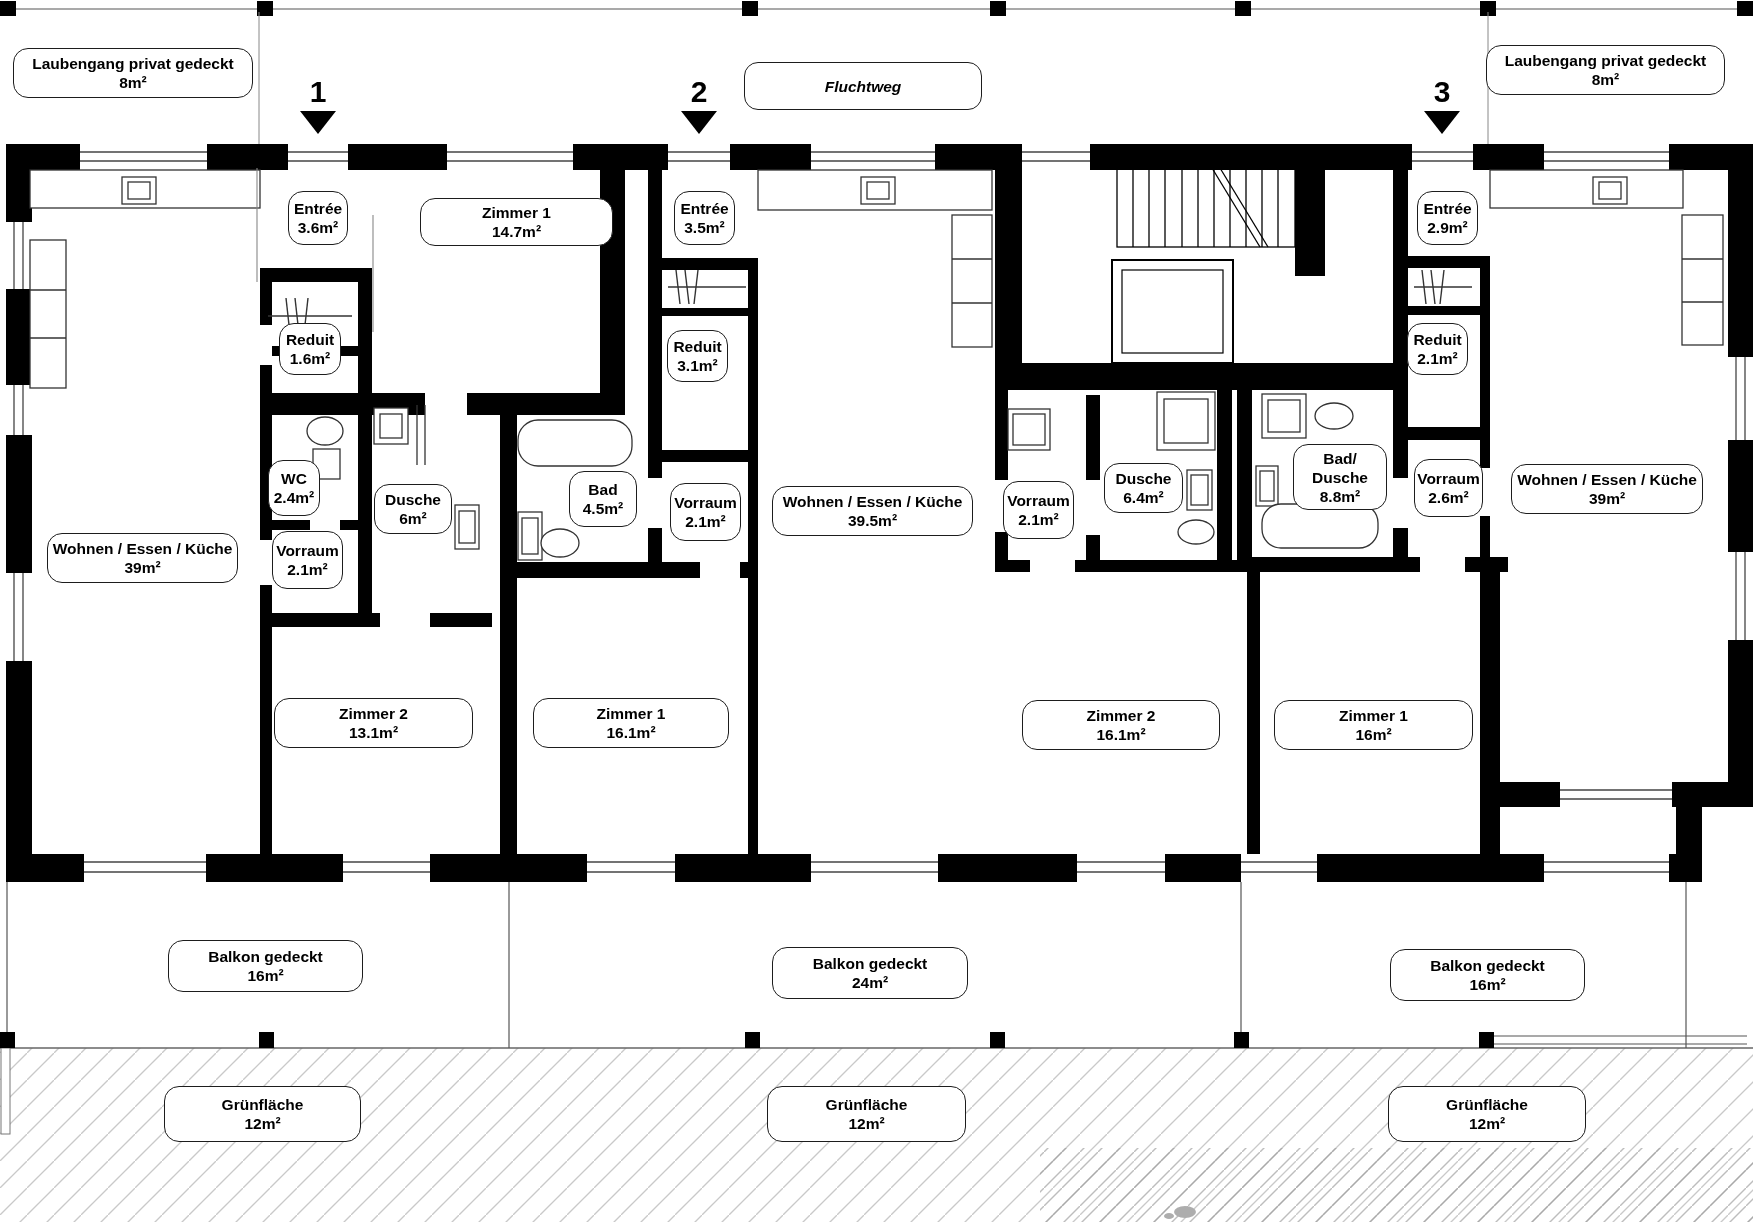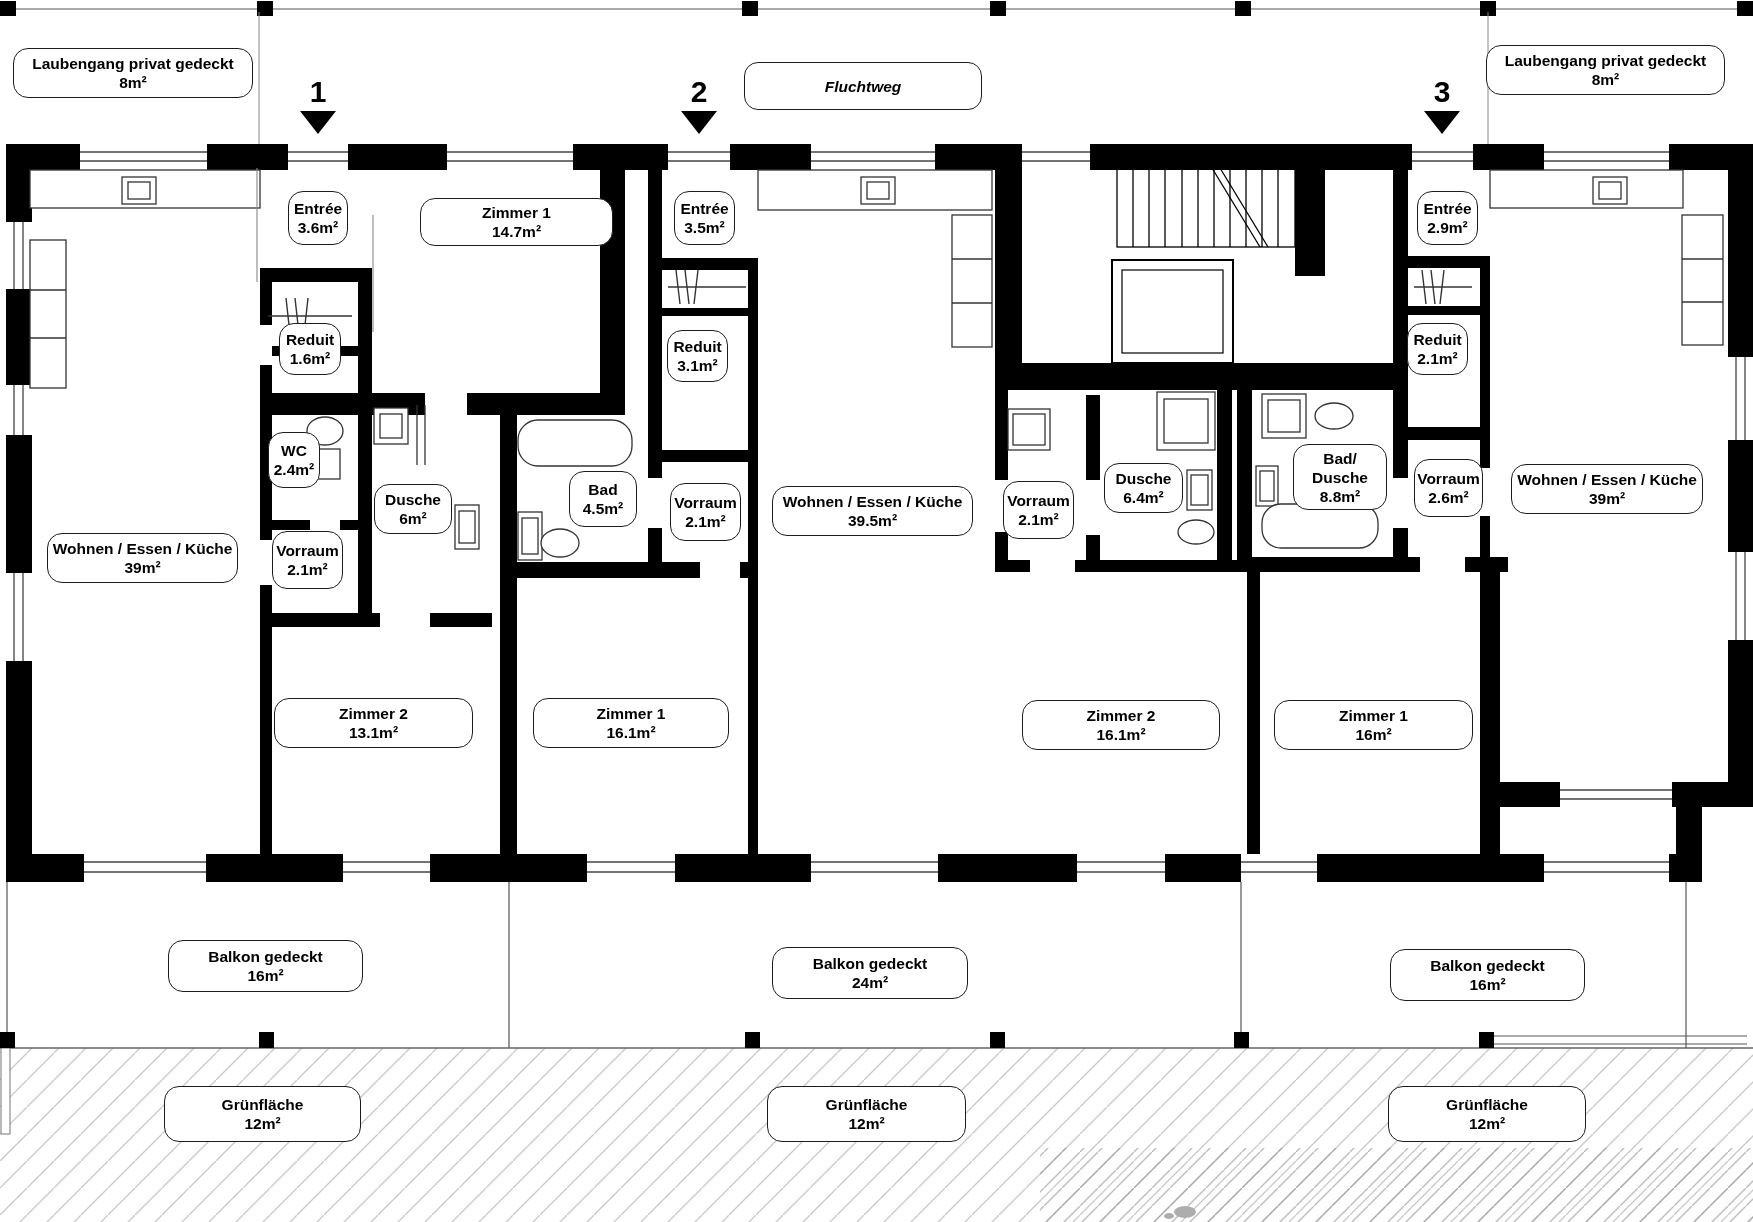--- a/index.html
+++ b/index.html
@@ -346,21 +346,21 @@
       <span>3.6m²</span>
     </div>
   <div class="pill" style="left:420px;top:198px;width:193px;height:48px">
       <span>Zimmer 1</span>
       <span>14.7m²</span>
     </div>
   <div class="pill" style="left:279px;top:323px;width:62px;height:52px">
       <span>Reduit</span>
       <span>1.6m²</span>
     </div>
-  <div class="pill" style="left:268px;top:432px;width:52px;height:56px">
+  <div class="pill" style="left:268px;top:460px;width:52px;height:56px">
       <span>WC</span>
       <span>2.4m²</span>
     </div>
   <div class="pill" style="left:374px;top:484px;width:78px;height:50px">
       <span>Dusche</span>
       <span>6m²</span>
     </div>
   <div class="pill" style="left:272px;top:531px;width:71px;height:58px">
       <span>Vorraum</span>
       <span>2.1m²</span>

